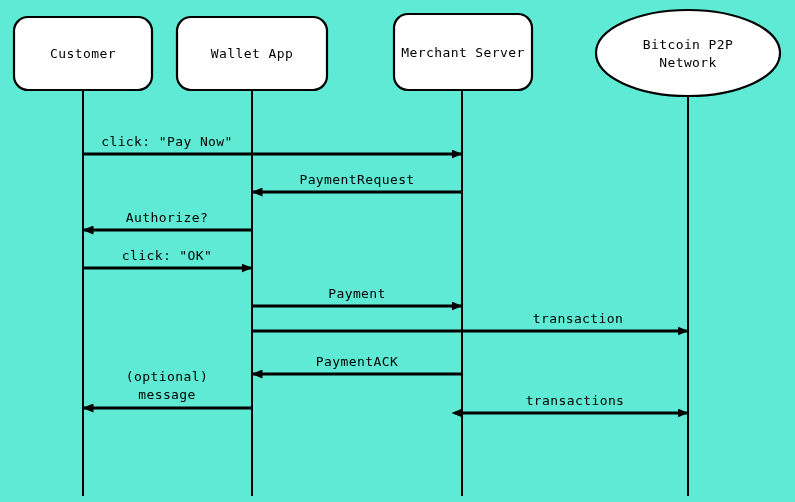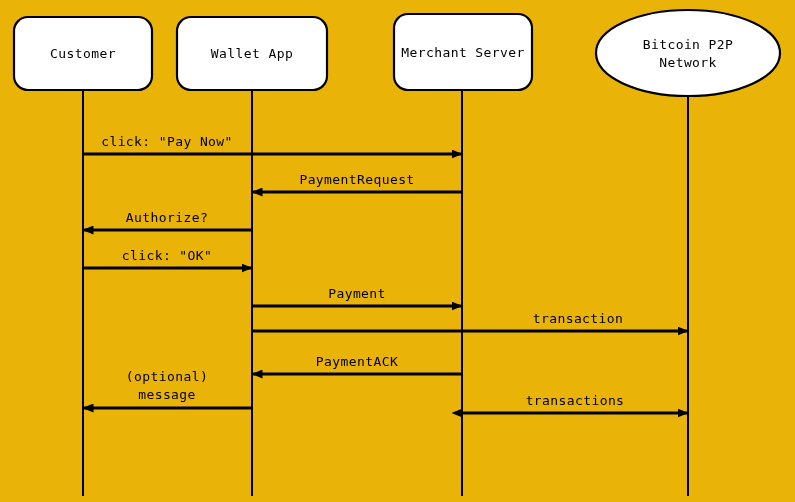--- a/index.html
+++ b/index.html
@@ -8,21 +8,21 @@
     padding: 0;
     background: #ffffff;
   }
   body {
     font-family: "DejaVu Sans Mono", "Liberation Mono", monospace;
   }
   #diagram-root {
     position: relative;
     width: 795px;
     height: 502px;
-    background: #eab308;
+    background: #5eead4;
     overflow: hidden;
   }
   svg#seq-svg {
     position: absolute;
     top: 0;
     left: 0;
     width: 795px;
     height: 502px;
     display: block;
   }

